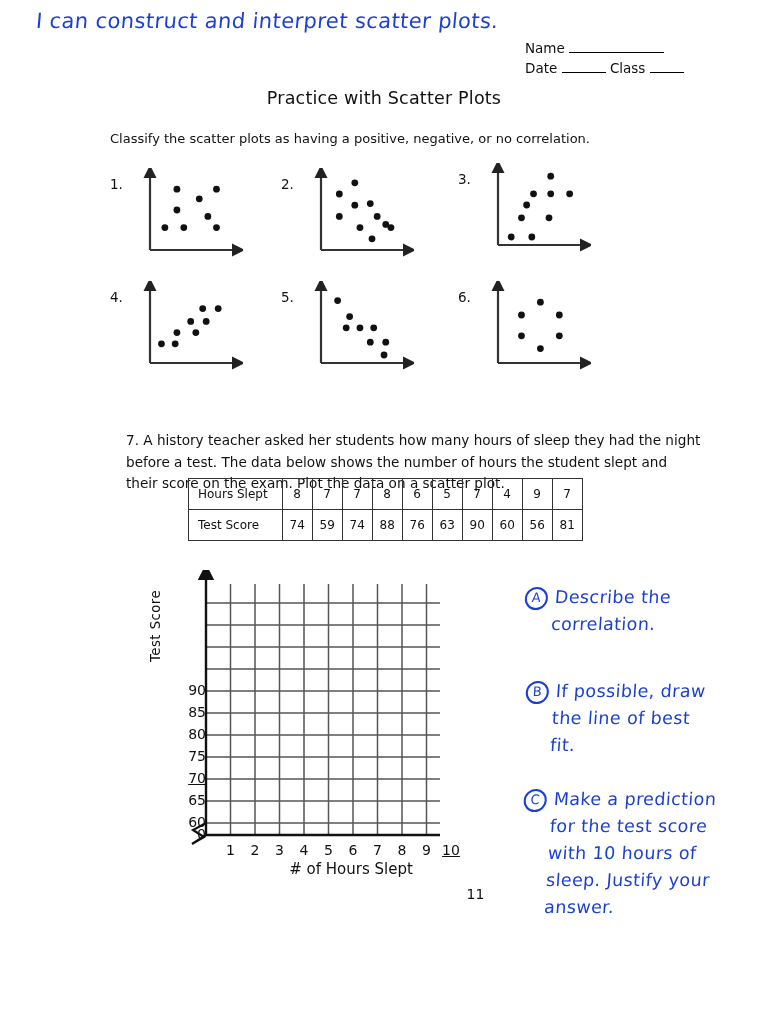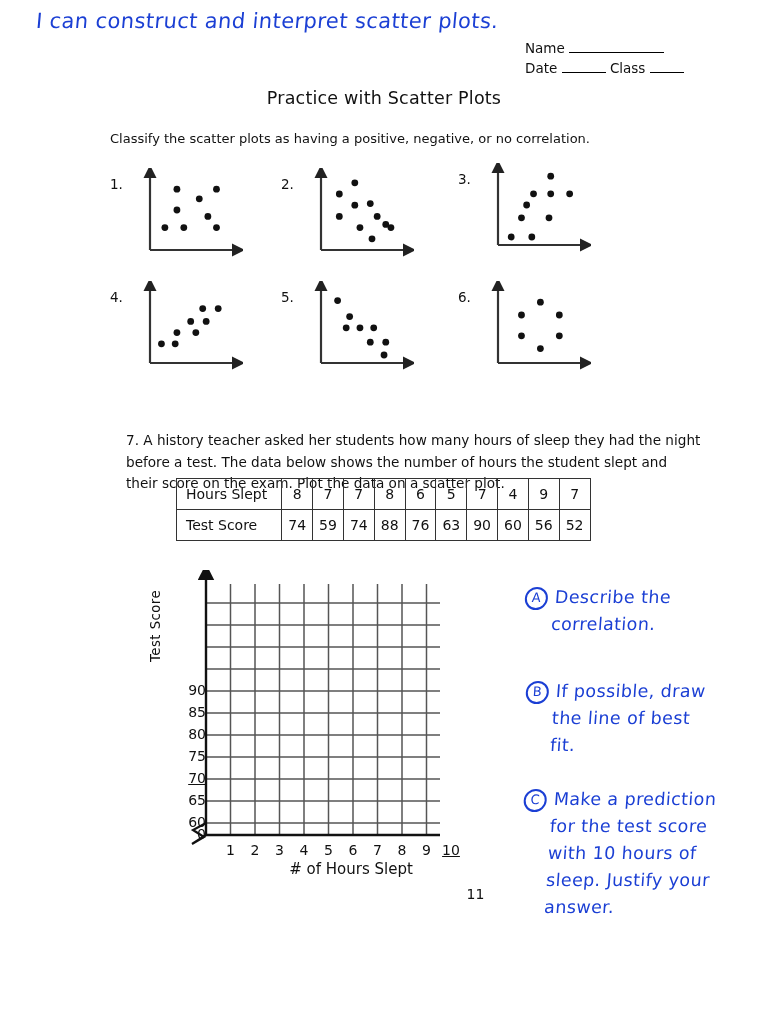--- a/index.html
+++ b/index.html
@@ -102,24 +102,24 @@
     top: 430px;
     width: 575px;
     font-size: 13.6px;
     line-height: 21.5px;
     margin-left: 16px;
   }
 
   
   #data-table {
     position: absolute;
-    left: 176px;
+    left: 188px;
     top: 478px;
     border-collapse: collapse;
-    font-size: 14px;
+    font-size: 12px;
   }
   #data-table td {
     border: 1.2px solid #333;
     height: 30px;
     text-align: center;
     padding: 0 6px;
     font-family: "DejaVu Sans", sans-serif;
   }
   #data-table td.rowhead {
     text-align: left;
@@ -372,21 +372,21 @@
       <td class="rowhead">Test Score</td>
     <td class="val">74</td>
         <td class="val">59</td>
         <td class="val">74</td>
         <td class="val">88</td>
         <td class="val">76</td>
         <td class="val">63</td>
         <td class="val">90</td>
         <td class="val">60</td>
         <td class="val">56</td>
-        <td class="val">52</td>
+        <td class="val">81</td>
       </tr>
   </tbody>
 </table>
 
 <div id="main-graph">
   <div id="ylabel">Test Score</div>
   <div id="ytick-col">
       <div class="ytick" style="top: 112px;">90</div>
       <div class="ytick" style="top: 134px;">85</div>
       <div class="ytick" style="top: 156px;">80</div>

